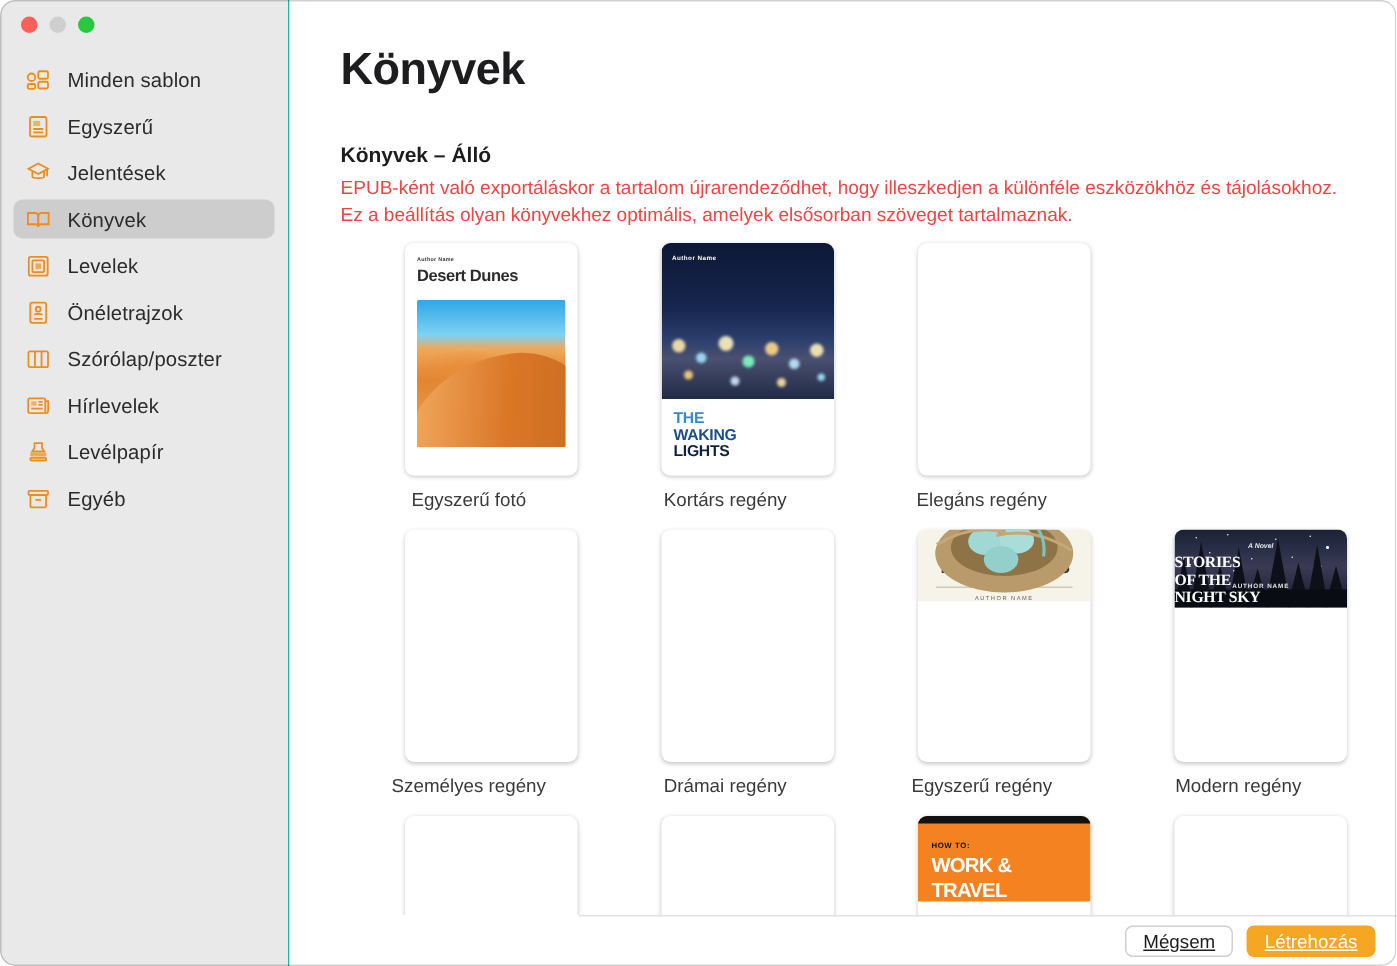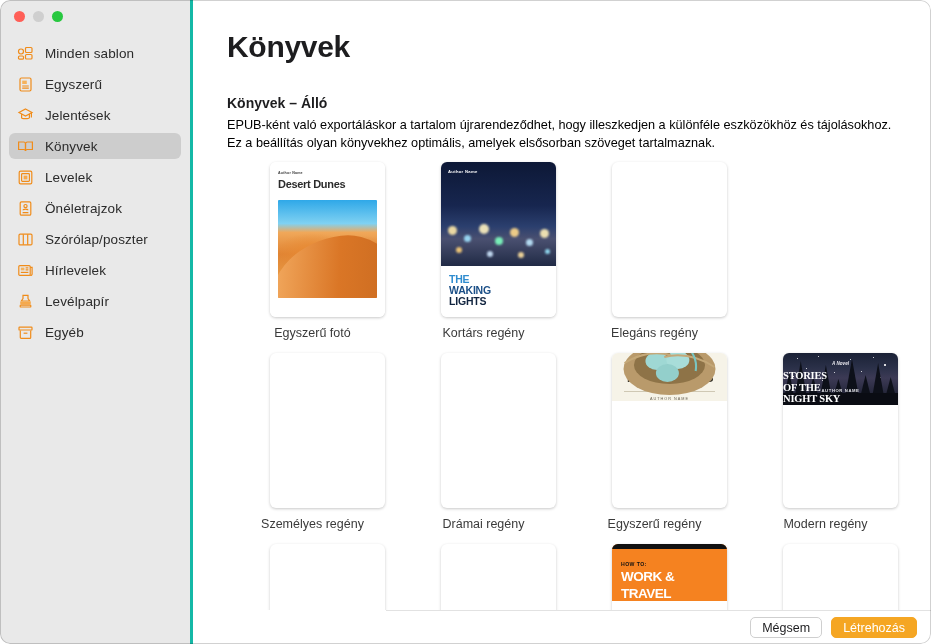--- a/index.html
+++ b/index.html
@@ -13,21 +13,21 @@
     position:relative;width:931px;height:644px;
     background:#ffffff;
     border-radius:10px;
     overflow:hidden;
     box-sizing:border-box;
   }
   
   .sidebar{
     position:absolute;left:0;top:0;width:193px;height:644px;
     background:#e9e9e9;
-    border-right:3px solid #14b8a6;
+    border-right:1px solid #14b8a6;
     box-sizing:border-box;
   }
   .traffic{
     position:absolute;left:14px;top:11px;display:flex;gap:8px;align-items:center;
   }
   .dot{width:11px;height:11px;border-radius:50%;}
   .dot.red{background:#ff5f57;}
   .dot.yellow{background:#cfcfcf;}
   .dot.green{background:#28c840;}
 
@@ -58,21 +58,21 @@
   .page-title{
     position:absolute;left:34px;top:30px;
     font-size:30px;font-weight:bold;color:#1d1d1f;letter-spacing:-0.3px;
   }
   .sec-title{
     position:absolute;left:34px;top:95px;
     font-size:14px;font-weight:bold;color:#1d1d1f;
   }
   .sec-desc{
     position:absolute;left:34px;top:116px;width:672px;
-    font-size:12.7px;line-height:18px;color:#000000;
+    font-size:12.7px;line-height:18px;color:#ef4444;
   }
   
   .grid{
     position:absolute;left:34px;top:162px;width:660px;
   }
   .row{display:flex;gap:0;}
   .cell{width:171px;display:flex;flex-direction:column;align-items:center;}
   .thumb-wrap{
     width:171px;height:157px;display:flex;align-items:flex-start;justify-content:center;
   }
@@ -101,21 +101,21 @@
   
   .bottombar{
     position:absolute;left:193px;right:0;bottom:0;height:34px;
     background:#ffffff;border-top:1px solid #e2e2e2;
     display:flex;align-items:center;justify-content:flex-end;
     padding-right:14px;gap:9px;box-sizing:border-box;
   }
   .btn{
     height:21px;min-width:61px;border-radius:5px;font-size:12.5px;
     display:flex;align-items:center;justify-content:center;padding:0 11px;
-    box-sizing:border-box;cursor:default;
+    box-sizing:border-box;cursor:default;text-decoration:underline;
   }
   .btn.secondary{background:#fff;border:1px solid #cfcfcf;color:#1d1d1f;}
   .btn.primary{background:#f5a623;color:#ffffff;border:1px solid #f5a623;}
   .winborder{
     position:absolute;left:0;top:0;right:0;bottom:0;border-radius:10px;
     pointer-events:none;box-shadow:inset 0 0 0 1px rgba(0,0,0,0.18);
   }
 
   
   .cv{position:absolute;left:0;top:0;right:0;bottom:0;overflow:hidden;}

